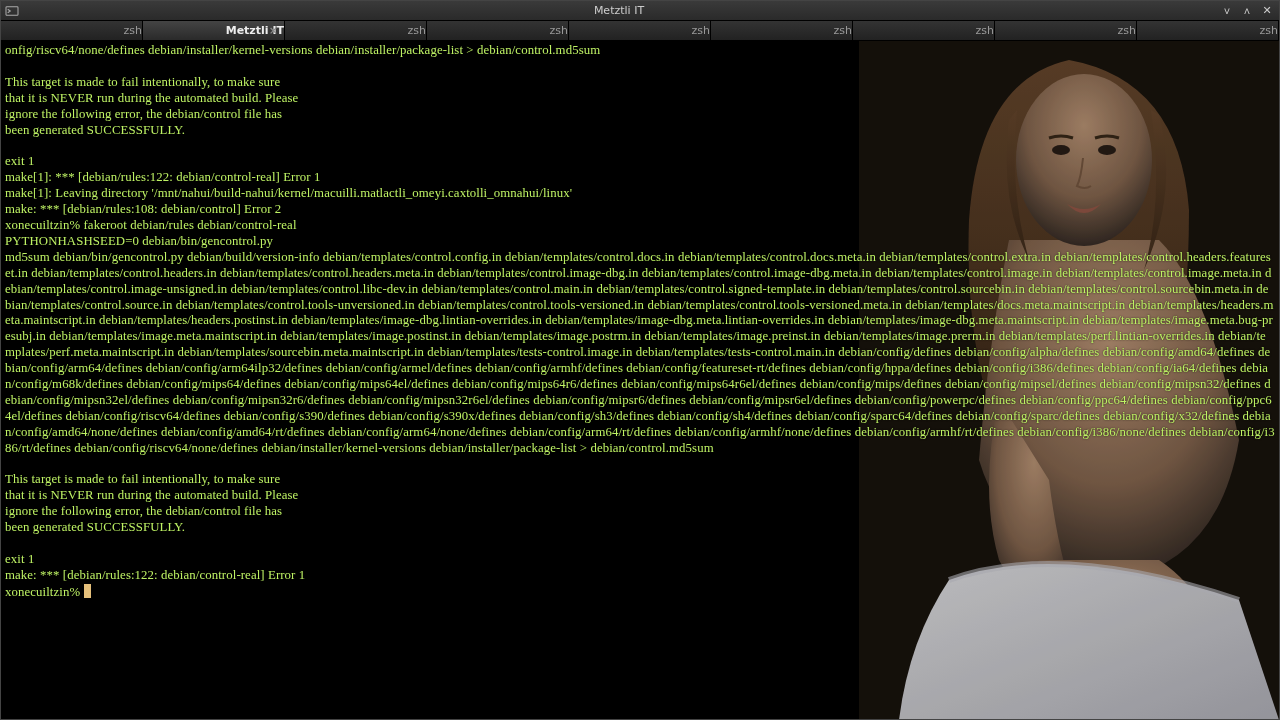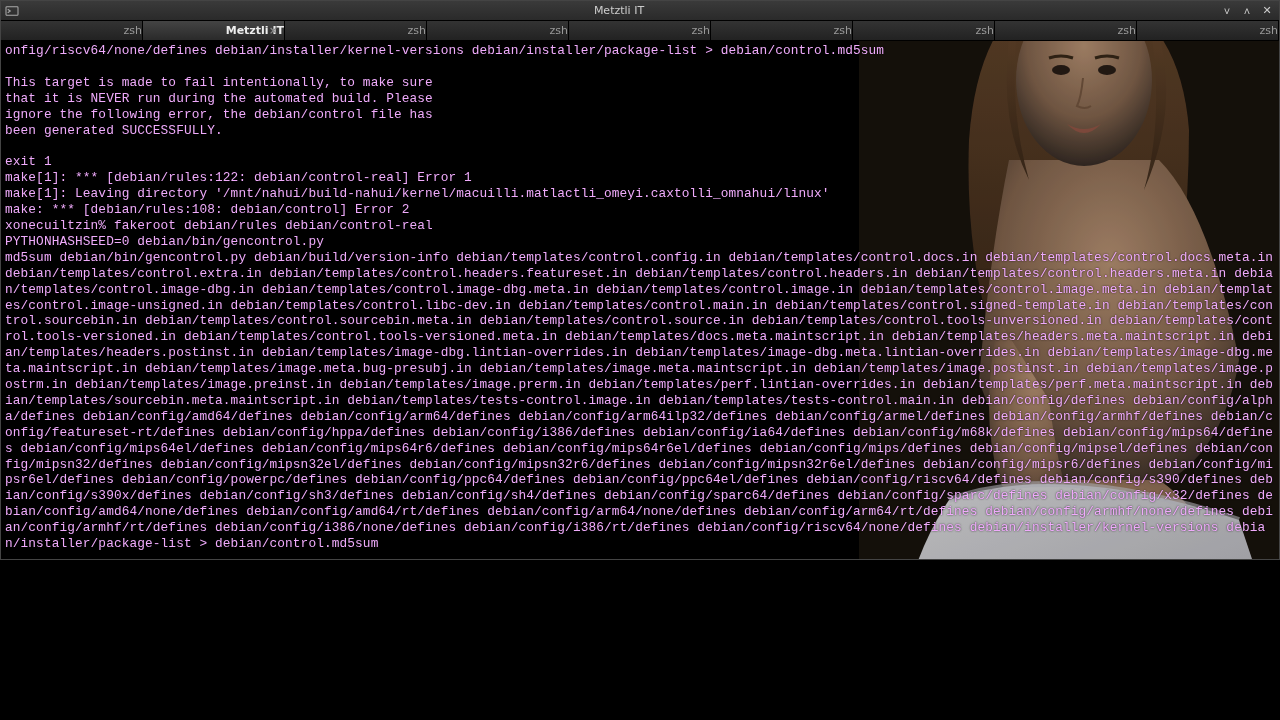--- a/index.html
+++ b/index.html
@@ -1,20 +1,20 @@
 <!DOCTYPE html>
 <html><head>
 <meta charset="utf-8">
 <style>
   * { margin: 0; padding: 0; box-sizing: border-box; }
   html, body { width: 1280px; height: 720px; overflow: hidden; background: #000; font-family: "DejaVu Sans Mono", "Liberation Mono", monospace; }
   
   .window {
     width: 1280px;
-    height: 560px;
+    height: 720px;
     background: #1a1a1a;
     display: flex;
     flex-direction: column;
     border: 1px solid #444;
   }
   
   .titlebar {
     height: 20px;
     background: linear-gradient(to bottom, #3a3a3a, #2a2a2a);
     display: flex;
@@ -78,26 +78,26 @@
     opacity: 0.95;
     pointer-events: none;
   }
   .bg-image svg { width: 100%; height: 100%; }
   
   .term-text {
     position: absolute;
     top: 2px;
     left: 4px;
     right: 4px;
-    color: #f0abfc;
+    color: #bef264;
     font-size: 12.8px;
     line-height: 15.9px;
     white-space: pre-wrap;
     word-break: break-all;
-    font-family: Liberation Mono, monospace;
+    font-family: Liberation Serif, serif;
     letter-spacing: 0.1px;
     text-shadow: 0 0 2px rgba(0,0,0,0.8);
   }
   
   .cursor {
     display: inline-block;
     width: 7px;
     height: 14px;
     background: #e5c07b;
     vertical-align: text-bottom;

